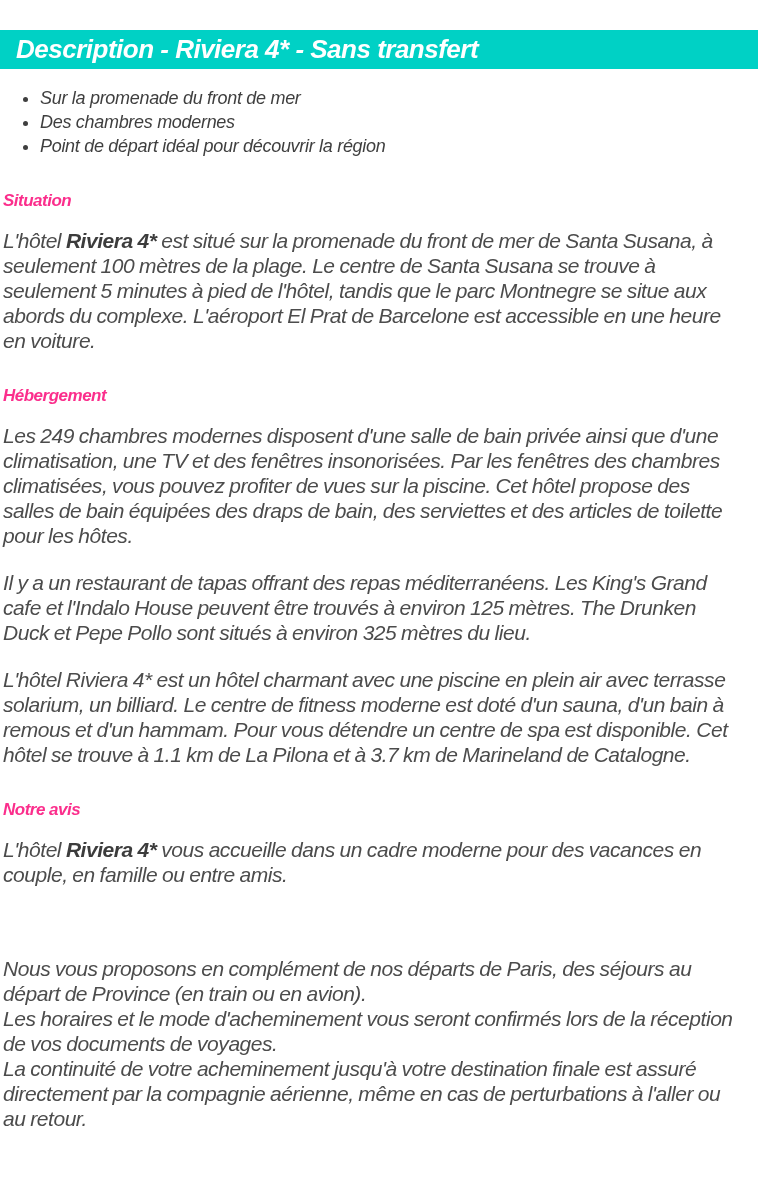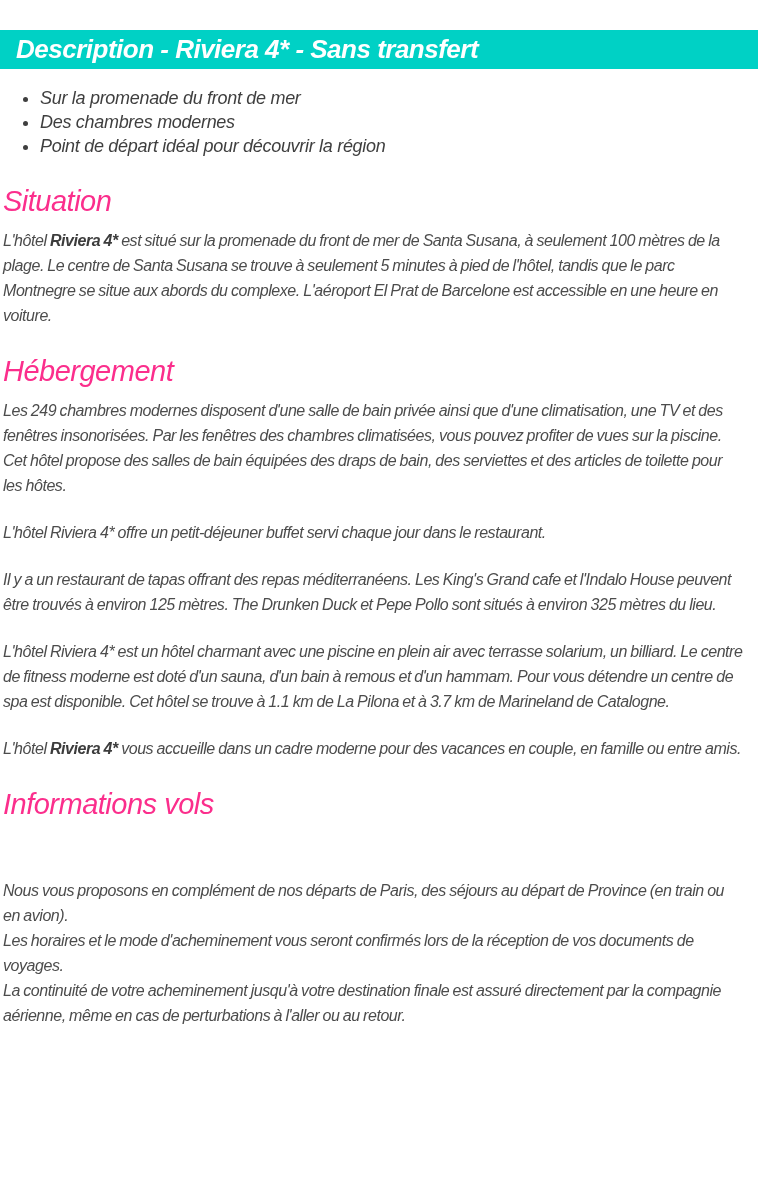--- a/index.html
+++ b/index.html
@@ -35,28 +35,28 @@
     font-size:18px;
     line-height:24px;
     color:var(--list-text);
     letter-spacing:-0.3px;
   }
   .content{
     padding:0 3px;
   }
   .content h2{
     color:var(--heading);
-    font-size:29px;
+    font-size:17px;
     line-height:30px;
-    font-weight:normal;
+    font-weight:bold;
     margin:28px 0 12px 0;
     letter-spacing:-0.5px;
   }
   .content p{
-    font-size:16px;
+    font-size:21px;
     line-height:25px;
     margin:0 12px 22px 0;
     letter-spacing:-0.45px;
     word-spacing:-0.6px;
   }
   .content section:last-child p:last-child{margin-bottom:0;}
   .content strong{font-weight:bold;color:#3c3c3c;}
 </style>
 </head>
 <body>
@@ -74,27 +74,26 @@
 <main class="content">
     <section>
       <h2>Situation</h2>
       <p><span>L'hôtel </span><strong>Riviera 4*</strong><span> est situé sur la promenade du front de mer de Santa Susana, à seulement 100 mètres de la plage. Le centre de Santa Susana se trouve à seulement 5 minutes à pied de l'hôtel, tandis que le parc Montnegre se situe aux abords du complexe. L'aéroport El Prat de Barcelone est accessible en une heure en voiture.</span></p>
     </section>
     <section>
       <h2>Hébergement</h2>
       <p><span>Les 249 chambres modernes disposent d'une salle de bain privée ainsi que d'une climatisation, une TV et des fenêtres insonorisées. Par les fenêtres des chambres climatisées, vous pouvez profiter de vues sur la piscine. Cet hôtel propose des salles de bain équipées des draps de bain, des serviettes et des articles de toilette pour les hôtes.</span></p>
     </section>
     <section>
-      <p><span>L'hôtel Riviera 4* offre un petit-déjeuner buffet servi chaque jour dans le restaurant.</span></p>
       <p><span>Il y a un restaurant de tapas offrant des repas méditerranéens. Les King's Grand cafe et l'Indalo House peuvent être trouvés à environ 125 mètres. The Drunken Duck et Pepe Pollo sont situés à environ 325 mètres du lieu.</span></p>
     </section>
     <section>
       <p><span>L'hôtel Riviera 4* est un hôtel charmant avec une piscine en plein air avec terrasse solarium, un billiard. Le centre de fitness moderne est doté d'un sauna, d'un bain à remous et d'un hammam. Pour vous détendre un centre de spa est disponible. Cet hôtel se trouve à 1.1 km de La Pilona et à 3.7 km de Marineland de Catalogne.</span></p>
     </section>
     <section>
+      <h2>Notre avis</h2>
       <p><span>L'hôtel </span><strong>Riviera 4*</strong><span> vous accueille dans un cadre moderne pour des vacances en couple, en famille ou entre amis.</span></p>
     </section>
     <section>
-      <h2>Informations vols</h2>
       <p><br></p>
       <p><span>Nous vous proposons en complément de nos départs de Paris, des séjours au départ de Province (en train ou en avion).</span><br><span>Les horaires et le mode d'acheminement vous seront confirmés lors de la réception de vos documents de voyages.</span><br><span>La continuité de votre acheminement jusqu'à votre destination finale est assuré directement par la compagnie aérienne, même en cas de perturbations à l'aller ou au retour.</span></p>
     </section>
   </main>
 
 </body></html>

